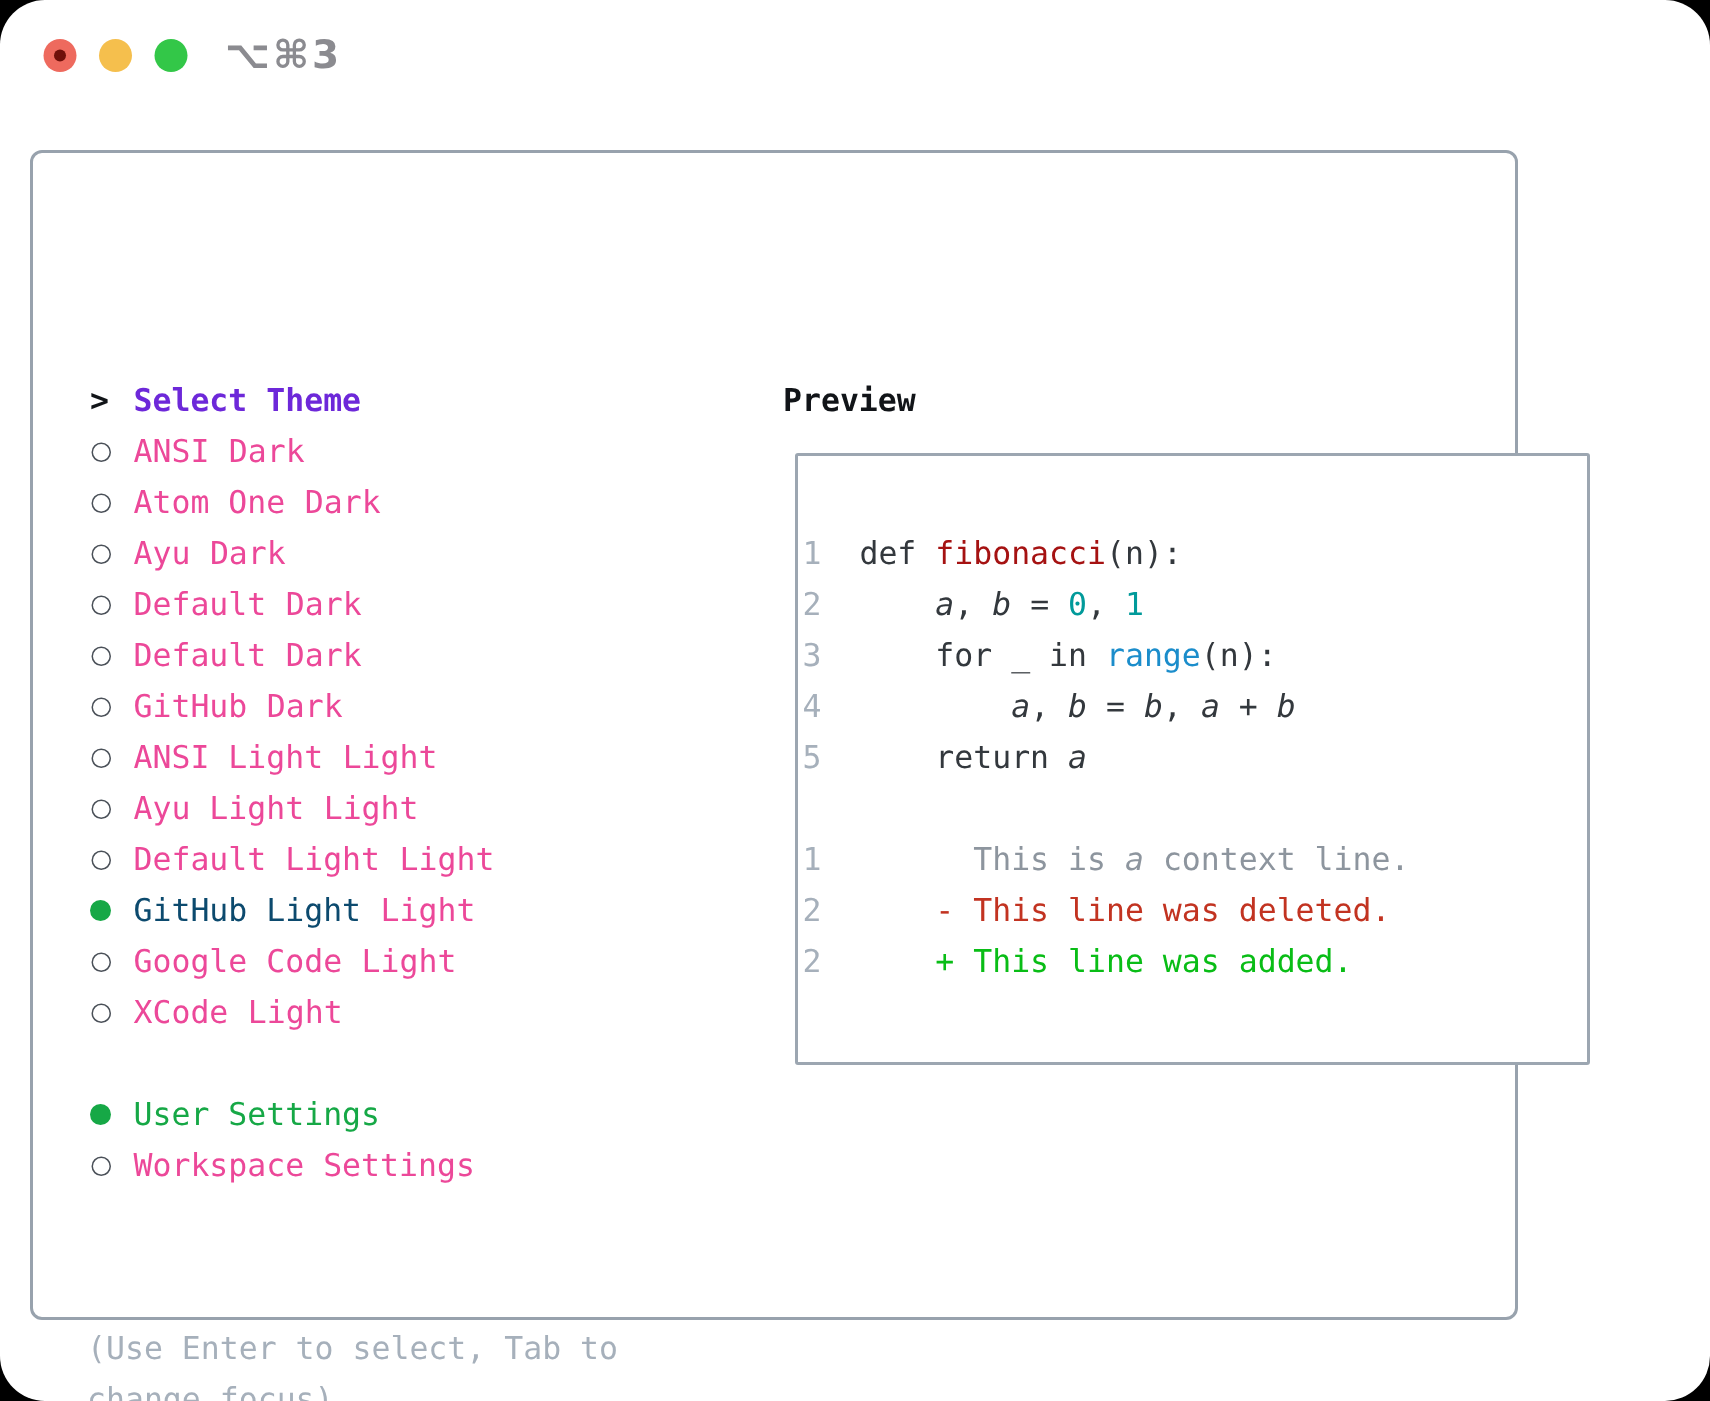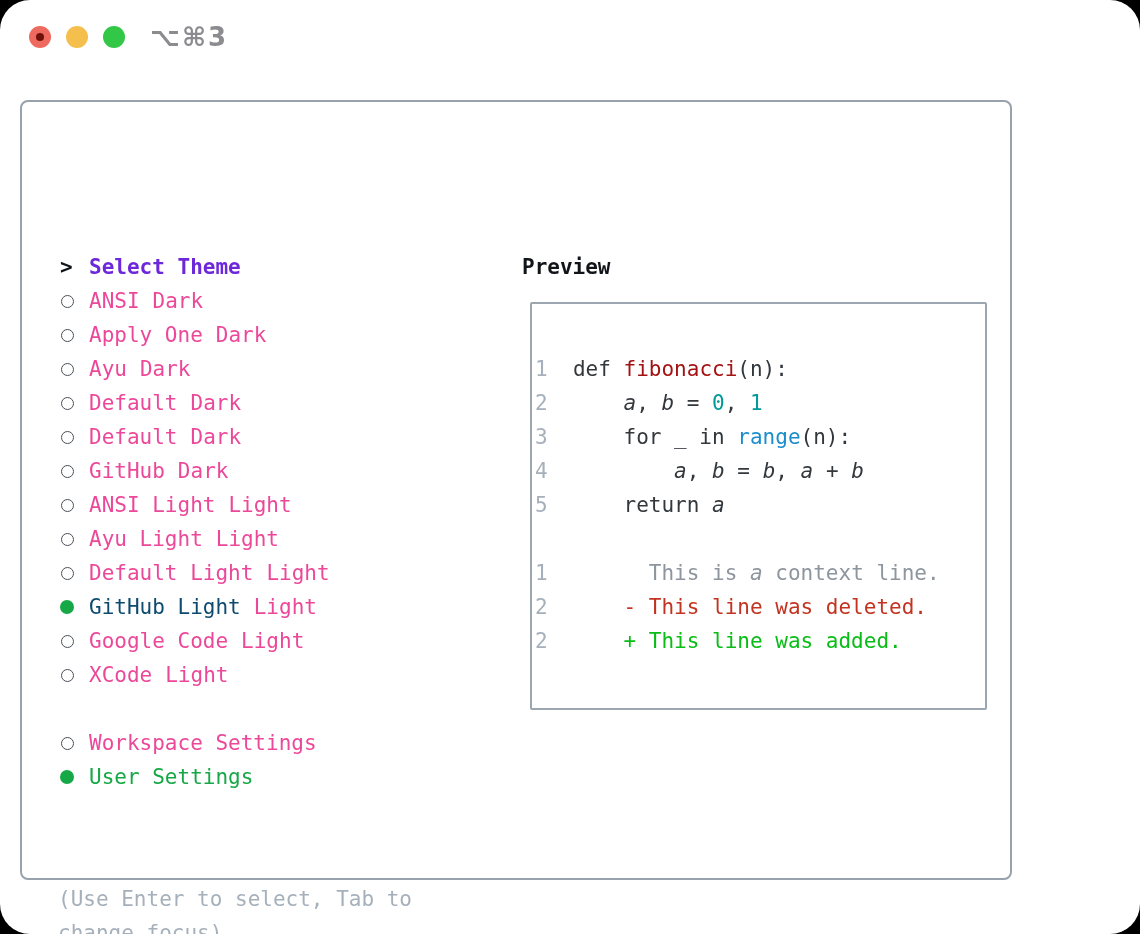--- a/index.html
+++ b/index.html
@@ -58,21 +58,21 @@
     position: absolute; left: 36px; top: 780px; width: 400px;
     font-size: 21px; line-height: 34px; color: #a6b0bb;
   }
   
   .preview-label {
     position: absolute; left: 500px; top: 148px; height: 34px; line-height: 34px;
     font-size: 21px; font-weight: bold; color: #111418;
   }
   .preview-box {
     position: absolute; left: 508px; top: 200px;
-    width: 457px; height: 408px;
+    width: 530px; height: 408px;
     border: 2px solid #9ca6b1; border-radius: 2px;
     box-sizing: border-box; background: #fff; overflow: hidden;
   }
   .preview-box pre {
     margin: 0; padding: 48px 0 0 3px;
     font-family: "DejaVu Sans Mono", "Liberation Mono", monospace;
     font-size: 21px; line-height: 34px; white-space: pre;
   }
   .ln      { color: #a6b0bb; }
   .code    { color: #33383d; }
@@ -100,38 +100,38 @@
 
   <div class="panel">
 
     <div class="col-left">
       <div class="row">
         <span class="marker"><span class="prompt">&gt;</span></span>
         <span class="hdr">Select Theme</span>
       </div>
       <div id="theme-list">
           <div class="row theme-row"><span class="marker"><span class="radio"></span></span><span class="name">ANSI</span><span class="tag">Dark</span></div>
-          <div class="row theme-row"><span class="marker"><span class="radio"></span></span><span class="name">Apply One</span><span class="tag">Dark</span></div>
+          <div class="row theme-row"><span class="marker"><span class="radio"></span></span><span class="name">Atom One</span><span class="tag">Dark</span></div>
           <div class="row theme-row"><span class="marker"><span class="radio"></span></span><span class="name">Ayu</span><span class="tag">Dark</span></div>
           <div class="row theme-row"><span class="marker"><span class="radio"></span></span><span class="name">Default</span><span class="tag">Dark</span></div>
           <div class="row theme-row"><span class="marker"><span class="radio"></span></span><span class="name">Default</span><span class="tag">Dark</span></div>
           <div class="row theme-row"><span class="marker"><span class="radio"></span></span><span class="name">GitHub</span><span class="tag">Dark</span></div>
           <div class="row theme-row"><span class="marker"><span class="radio"></span></span><span class="name">ANSI Light</span><span class="tag">Light</span></div>
           <div class="row theme-row"><span class="marker"><span class="radio"></span></span><span class="name">Ayu Light</span><span class="tag">Light</span></div>
           <div class="row theme-row"><span class="marker"><span class="radio"></span></span><span class="name">Default Light</span><span class="tag">Light</span></div>
           <div class="row theme-row selected"><span class="marker"><span class="radio sel"></span></span><span class="name">GitHub Light</span><span class="tag">Light</span></div>
           <div class="row theme-row"><span class="marker"><span class="radio"></span></span><span class="name">Google Code</span><span class="tag">Light</span></div>
           <div class="row theme-row"><span class="marker"><span class="radio"></span></span><span class="name">XCode</span><span class="tag">Light</span></div>
         </div>
     </div>
 
     <div class="apply-block">
       <div id="apply-list">
+          <div class="row apply-row selected"><span class="marker"><span class="radio sel"></span></span><span class="name">User Settings</span></div>
           <div class="row apply-row"><span class="marker"><span class="radio"></span></span><span class="name">Workspace Settings</span></div>
-          <div class="row apply-row selected"><span class="marker"><span class="radio sel"></span></span><span class="name">User Settings</span></div>
         </div>
     </div>
 
     <div class="footer">(Use Enter to select, Tab to change focus)</div>
 
     <div class="preview-label">Preview</div>
 
     <div class="preview-box">
       <pre id="code-pre"><span><span class="ln">1</span><span class="sp">  </span><span class="code">def </span><span class="func">fibonacci</span><span class="code">(n):</span>
 </span><span><span class="ln">2</span><span class="sp">      </span><span class="var">a</span><span class="code">, </span><span class="var">b</span><span class="code"> = </span><span class="num">0</span><span class="code">, </span><span class="num">1</span>

